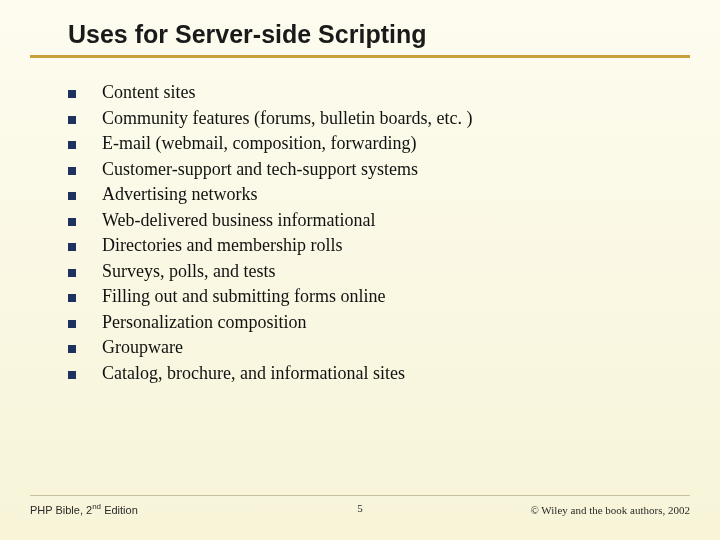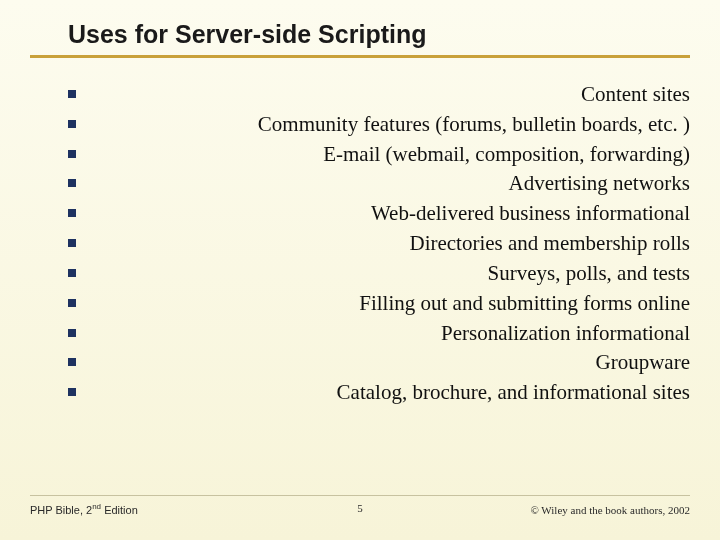--- a/index.html
+++ b/index.html
@@ -25,26 +25,25 @@
     border-bottom: 3px solid #c9a13a;
     margin-bottom: 22px;
   }
   .content {
     padding-left: 38px;
   }
   .bullet-list {
     list-style: none;
   }
   .bullet-list li {
-    font-size: 21px;
+    font-size: 18px;
     color: #111;
     line-height: 1.42;
     position: relative;
     padding-left: 34px;
-    text-align: right;
   }
   .bullet-list li::before {
     content: "";
     position: absolute;
     left: 0;
     top: 10px;
     width: 8px;
     height: 8px;
     background: #1e3260;
   }
@@ -80,26 +79,27 @@
 
 <div class="slide">
 
   <h1 class="title">Uses for Server-side Scripting</h1>
 
   <div class="content">
     <ul class="bullet-list">
       <li>Content sites</li>
       <li>Community features (forums, bulletin boards, etc. )</li>
       <li>E-mail (webmail, composition, forwarding)</li>
+      <li>Customer-support and tech-support systems</li>
       <li>Advertising networks</li>
       <li>Web-delivered business informational</li>
       <li>Directories and membership rolls</li>
       <li>Surveys, polls, and tests</li>
       <li>Filling out and submitting forms online</li>
-      <li>Personalization informational</li>
+      <li>Personalization composition</li>
       <li>Groupware</li>
       <li>Catalog, brochure, and informational sites</li>
     </ul>
   </div>
 
   <div class="footer">
     <span class="left">
       <span>PHP Bible, 2</span><sup>nd</sup><span> Edition</span>
     </span>
     <span class="center">5</span>

